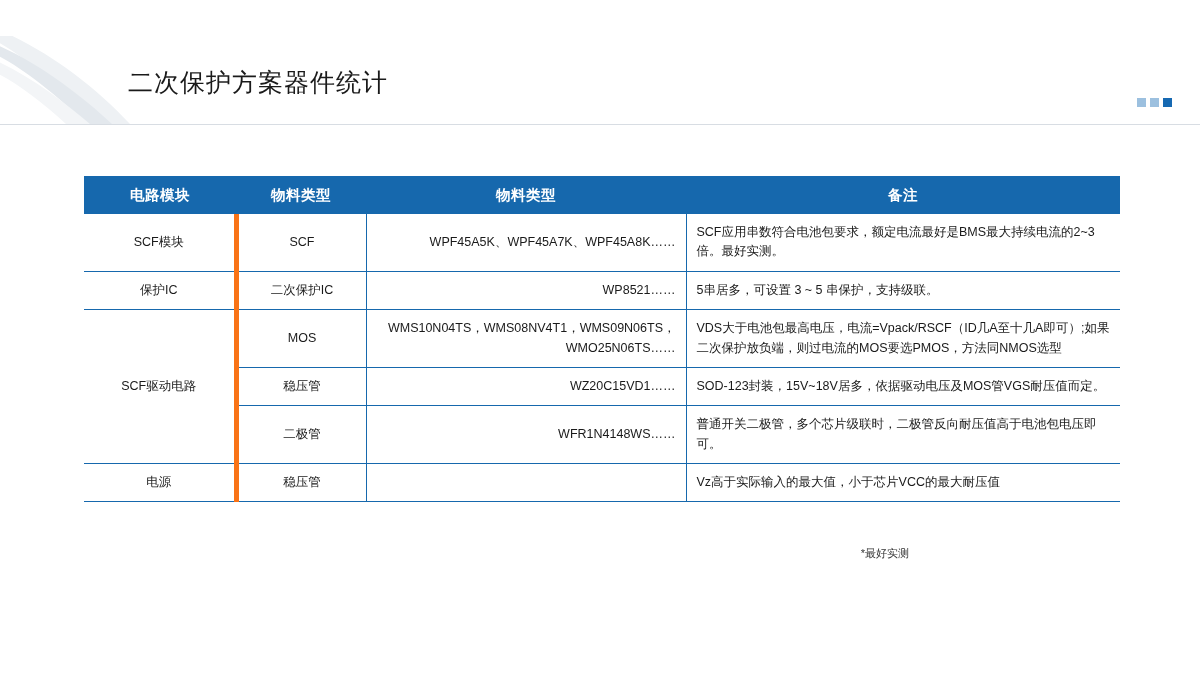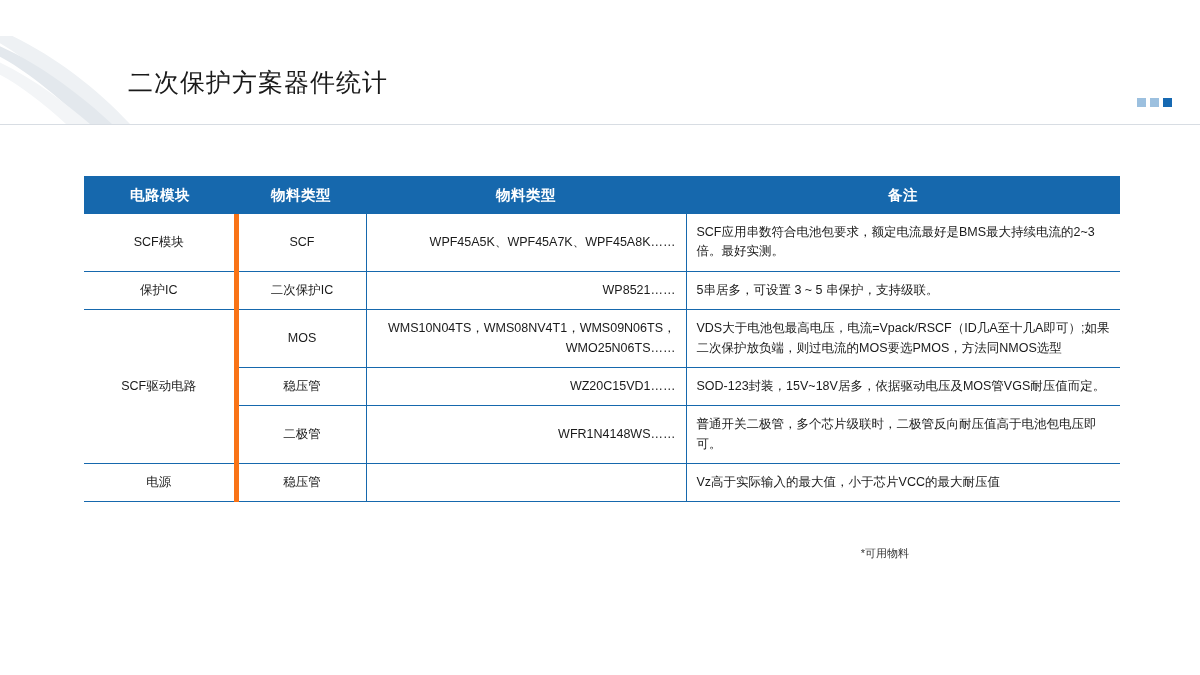--- a/index.html
+++ b/index.html
@@ -216,15 +216,15 @@
         <tr>
           <td class="c-module">电源</td>
           <td class="c-type">稳压管</td>
           <td class="c-mat"></td>
           <td class="c-note">Vz高于实际输入的最大值，小于芯片VCC的最大耐压值</td>
         </tr>
       </tbody>
     </table>
   </div>
 
-  <div class="footnote">*可用物料</div>
+  <div class="footnote">*最好实测</div>
 
 </div>
 
 </body></html>

